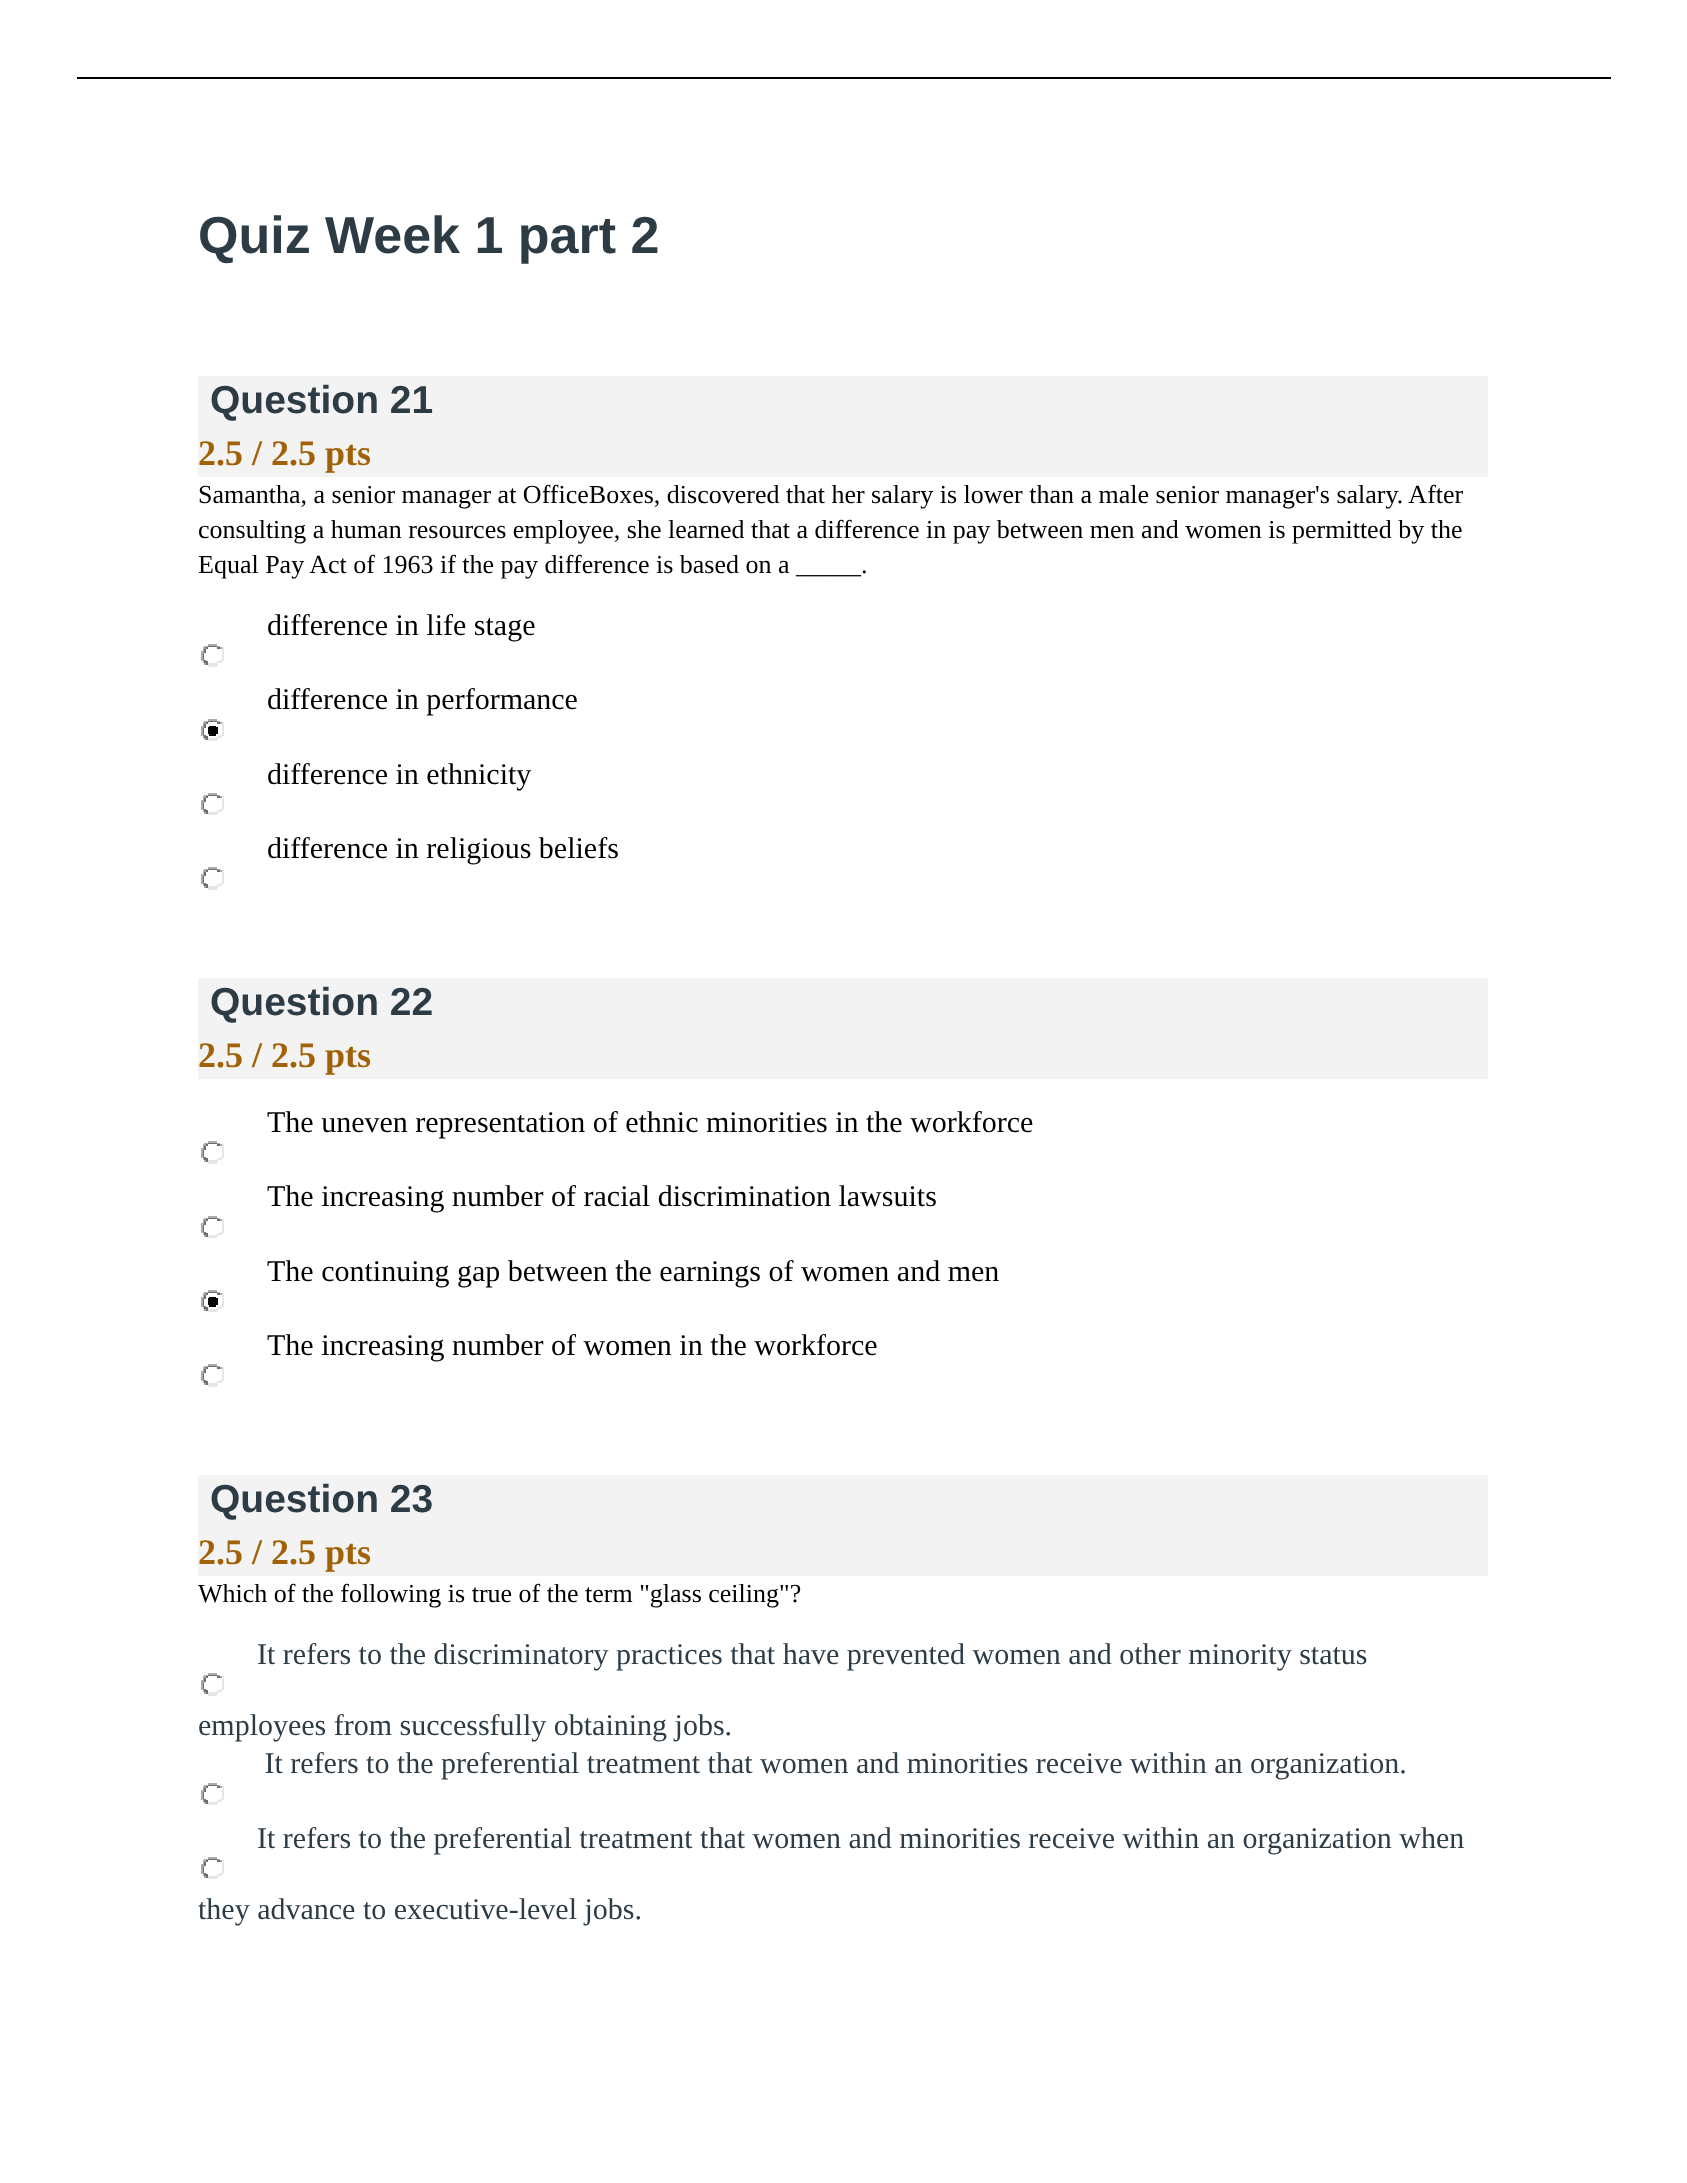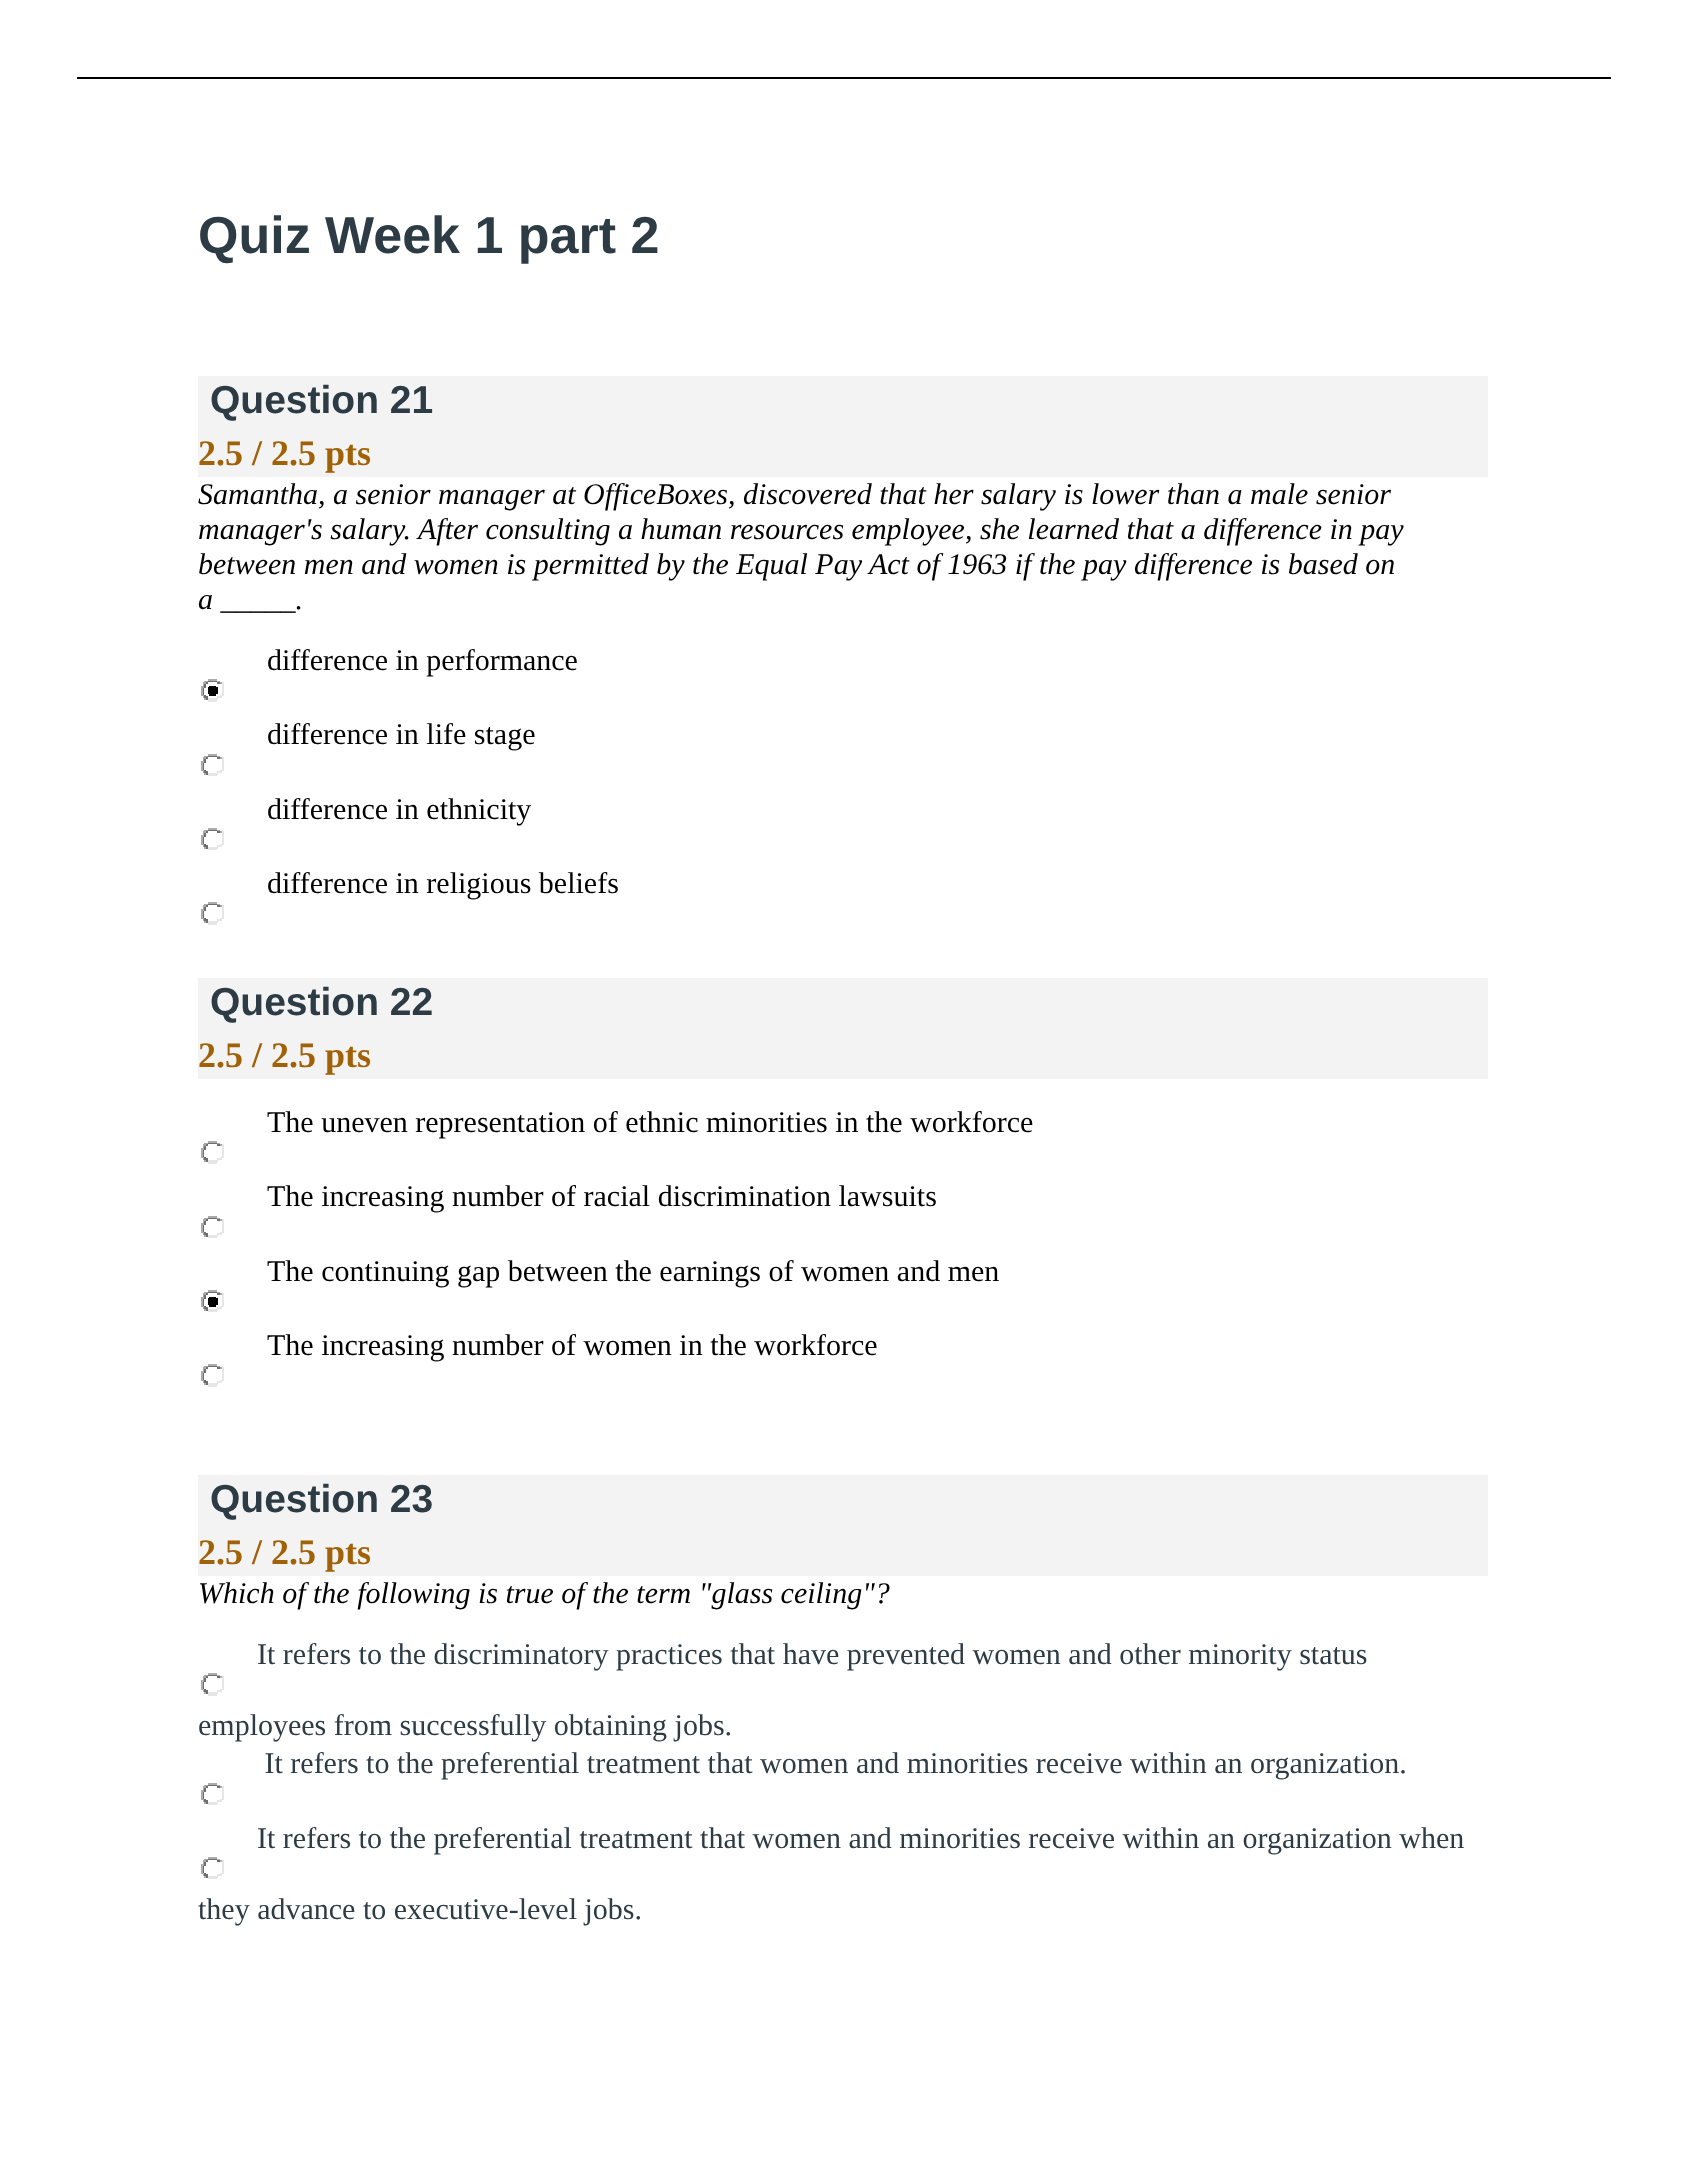--- a/index.html
+++ b/index.html
@@ -23,21 +23,21 @@
 
   .qhead{position:relative;background:#f3f3f3;width:1290px;height:101px;
          padding:0;margin:0;}
   .qnum{position:absolute;left:12px;top:5.3px;display:block;
         font-family:"Liberation Sans",sans-serif;font-weight:bold;
         color:#2d3b45;font-size:39px;line-height:39px;white-space:nowrap;}
   .qpts{position:absolute;left:0;top:59px;display:block;
         font-family:Liberation Serif, serif;font-weight:bold;
         color:#a16207;font-size:36px;line-height:36px;white-space:nowrap;}
 
-  .qtext{font-size:30px;line-height:35px;margin:0;padding:0;color:#000000;font-style:italic;}
+  .qtext{font-size:26px;line-height:35px;margin:0;padding:0;color:#000000;}
 
   .answers{margin:26px 0 0 0;padding:0;}
   .ans{font-size:30px;line-height:35px;margin:0 0 3.3px 0;padding:0;
        color:#000000;}
   .q23 .ans{color:#2d3b45;}
 
   .radio{display:inline-block;width:26px;height:44px;vertical-align:-44px;
          margin:0 43px 0 0;position:relative;}
   .q23 .radio{margin-right:33px;}
   .radio svg{position:absolute;left:3.3px;top:9.3px;width:22.5px;height:22.5px;
@@ -88,61 +88,61 @@
               <rect x="0" y="9" width="2" height="1" fill="#ababab"></rect>
               <rect x="2" y="9" width="1" height="1" fill="#6e6e6e"></rect>
               <rect x="11" y="9" width="2" height="1" fill="#e6e6e6"></rect>
               <rect x="1" y="10" width="1" height="1" fill="#ababab"></rect>
               <rect x="2" y="10" width="2" height="1" fill="#6e6e6e"></rect>
               <rect x="9" y="10" width="3" height="1" fill="#e6e6e6"></rect>
               <rect x="2" y="11" width="1" height="1" fill="#ababab"></rect>
               <rect x="3" y="11" width="1" height="1" fill="#6e6e6e"></rect>
               <rect x="4" y="11" width="6" height="1" fill="#e6e6e6"></rect>
               <rect x="4" y="12" width="5" height="1" fill="#e6e6e6"></rect>
+            </svg></span><span class="anstext">difference in life stage</span></p>
+      <p class="ans"><span class="radio"><svg viewBox="0 0 13 13" shape-rendering="crispEdges" focusable="false" aria-hidden="true">
+              <rect x="4" y="0" width="5" height="1" fill="#ababab"></rect>
+              <rect x="2" y="1" width="2" height="1" fill="#ababab"></rect>
+              <rect x="4" y="1" width="5" height="1" fill="#6e6e6e"></rect>
+              <rect x="9" y="1" width="2" height="1" fill="#ababab"></rect>
+              <rect x="1" y="2" width="2" height="1" fill="#ababab"></rect>
+              <rect x="3" y="2" width="1" height="1" fill="#6e6e6e"></rect>
+              <rect x="9" y="2" width="2" height="1" fill="#6e6e6e"></rect>
+              <rect x="11" y="2" width="1" height="1" fill="#ababab"></rect>
+              <rect x="12" y="2" width="1" height="1" fill="#e6e6e6"></rect>
+              <rect x="1" y="3" width="1" height="1" fill="#ababab"></rect>
+              <rect x="2" y="3" width="1" height="1" fill="#6e6e6e"></rect>
+              <rect x="12" y="3" width="1" height="1" fill="#e6e6e6"></rect>
+              <rect x="0" y="4" width="2" height="1" fill="#ababab"></rect>
+              <rect x="2" y="4" width="1" height="1" fill="#6e6e6e"></rect>
+              <rect x="12" y="4" width="1" height="1" fill="#e6e6e6"></rect>
+              <rect x="0" y="5" width="1" height="1" fill="#ababab"></rect>
+              <rect x="1" y="5" width="1" height="1" fill="#6e6e6e"></rect>
+              <rect x="12" y="5" width="1" height="1" fill="#e6e6e6"></rect>
+              <rect x="0" y="6" width="1" height="1" fill="#ababab"></rect>
+              <rect x="1" y="6" width="1" height="1" fill="#6e6e6e"></rect>
+              <rect x="12" y="6" width="1" height="1" fill="#e6e6e6"></rect>
+              <rect x="0" y="7" width="1" height="1" fill="#ababab"></rect>
+              <rect x="1" y="7" width="1" height="1" fill="#6e6e6e"></rect>
+              <rect x="12" y="7" width="1" height="1" fill="#e6e6e6"></rect>
+              <rect x="0" y="8" width="1" height="1" fill="#ababab"></rect>
+              <rect x="1" y="8" width="1" height="1" fill="#6e6e6e"></rect>
+              <rect x="12" y="8" width="1" height="1" fill="#e6e6e6"></rect>
+              <rect x="0" y="9" width="2" height="1" fill="#ababab"></rect>
+              <rect x="2" y="9" width="1" height="1" fill="#6e6e6e"></rect>
+              <rect x="11" y="9" width="2" height="1" fill="#e6e6e6"></rect>
+              <rect x="1" y="10" width="1" height="1" fill="#ababab"></rect>
+              <rect x="2" y="10" width="2" height="1" fill="#6e6e6e"></rect>
+              <rect x="9" y="10" width="3" height="1" fill="#e6e6e6"></rect>
+              <rect x="2" y="11" width="1" height="1" fill="#ababab"></rect>
+              <rect x="3" y="11" width="1" height="1" fill="#6e6e6e"></rect>
+              <rect x="4" y="11" width="6" height="1" fill="#e6e6e6"></rect>
+              <rect x="4" y="12" width="5" height="1" fill="#e6e6e6"></rect>
               <path d="M4.75 3.95 H8.85 V4.75 H9.65 V8.85 H8.85 V9.65 H4.75 V8.85 H3.95 V4.75 H4.75 Z" fill="#000000"></path>
             </svg></span><span class="anstext">difference in performance</span></p>
-      <p class="ans"><span class="radio"><svg viewBox="0 0 13 13" shape-rendering="crispEdges" focusable="false" aria-hidden="true">
-              <rect x="4" y="0" width="5" height="1" fill="#ababab"></rect>
-              <rect x="2" y="1" width="2" height="1" fill="#ababab"></rect>
-              <rect x="4" y="1" width="5" height="1" fill="#6e6e6e"></rect>
-              <rect x="9" y="1" width="2" height="1" fill="#ababab"></rect>
-              <rect x="1" y="2" width="2" height="1" fill="#ababab"></rect>
-              <rect x="3" y="2" width="1" height="1" fill="#6e6e6e"></rect>
-              <rect x="9" y="2" width="2" height="1" fill="#6e6e6e"></rect>
-              <rect x="11" y="2" width="1" height="1" fill="#ababab"></rect>
-              <rect x="12" y="2" width="1" height="1" fill="#e6e6e6"></rect>
-              <rect x="1" y="3" width="1" height="1" fill="#ababab"></rect>
-              <rect x="2" y="3" width="1" height="1" fill="#6e6e6e"></rect>
-              <rect x="12" y="3" width="1" height="1" fill="#e6e6e6"></rect>
-              <rect x="0" y="4" width="2" height="1" fill="#ababab"></rect>
-              <rect x="2" y="4" width="1" height="1" fill="#6e6e6e"></rect>
-              <rect x="12" y="4" width="1" height="1" fill="#e6e6e6"></rect>
-              <rect x="0" y="5" width="1" height="1" fill="#ababab"></rect>
-              <rect x="1" y="5" width="1" height="1" fill="#6e6e6e"></rect>
-              <rect x="12" y="5" width="1" height="1" fill="#e6e6e6"></rect>
-              <rect x="0" y="6" width="1" height="1" fill="#ababab"></rect>
-              <rect x="1" y="6" width="1" height="1" fill="#6e6e6e"></rect>
-              <rect x="12" y="6" width="1" height="1" fill="#e6e6e6"></rect>
-              <rect x="0" y="7" width="1" height="1" fill="#ababab"></rect>
-              <rect x="1" y="7" width="1" height="1" fill="#6e6e6e"></rect>
-              <rect x="12" y="7" width="1" height="1" fill="#e6e6e6"></rect>
-              <rect x="0" y="8" width="1" height="1" fill="#ababab"></rect>
-              <rect x="1" y="8" width="1" height="1" fill="#6e6e6e"></rect>
-              <rect x="12" y="8" width="1" height="1" fill="#e6e6e6"></rect>
-              <rect x="0" y="9" width="2" height="1" fill="#ababab"></rect>
-              <rect x="2" y="9" width="1" height="1" fill="#6e6e6e"></rect>
-              <rect x="11" y="9" width="2" height="1" fill="#e6e6e6"></rect>
-              <rect x="1" y="10" width="1" height="1" fill="#ababab"></rect>
-              <rect x="2" y="10" width="2" height="1" fill="#6e6e6e"></rect>
-              <rect x="9" y="10" width="3" height="1" fill="#e6e6e6"></rect>
-              <rect x="2" y="11" width="1" height="1" fill="#ababab"></rect>
-              <rect x="3" y="11" width="1" height="1" fill="#6e6e6e"></rect>
-              <rect x="4" y="11" width="6" height="1" fill="#e6e6e6"></rect>
-              <rect x="4" y="12" width="5" height="1" fill="#e6e6e6"></rect>
-            </svg></span><span class="anstext">difference in life stage</span></p>
       <p class="ans"><span class="radio"><svg viewBox="0 0 13 13" shape-rendering="crispEdges" focusable="false" aria-hidden="true">
               <rect x="4" y="0" width="5" height="1" fill="#ababab"></rect>
               <rect x="2" y="1" width="2" height="1" fill="#ababab"></rect>
               <rect x="4" y="1" width="5" height="1" fill="#6e6e6e"></rect>
               <rect x="9" y="1" width="2" height="1" fill="#ababab"></rect>
               <rect x="1" y="2" width="2" height="1" fill="#ababab"></rect>
               <rect x="3" y="2" width="1" height="1" fill="#6e6e6e"></rect>
               <rect x="9" y="2" width="2" height="1" fill="#6e6e6e"></rect>
               <rect x="11" y="2" width="1" height="1" fill="#ababab"></rect>
               <rect x="12" y="2" width="1" height="1" fill="#e6e6e6"></rect>

